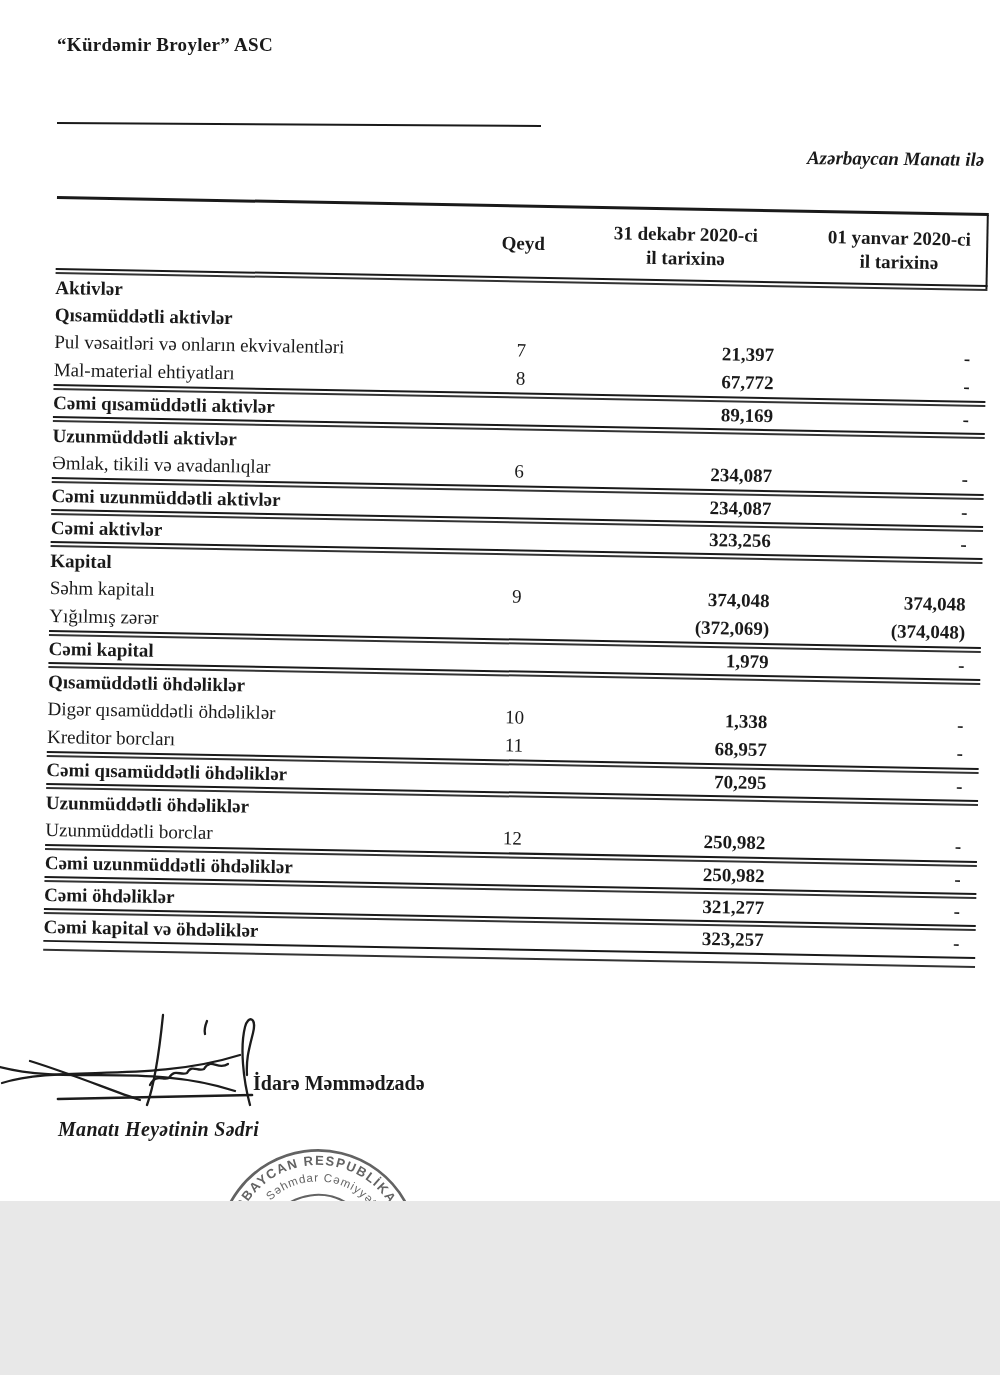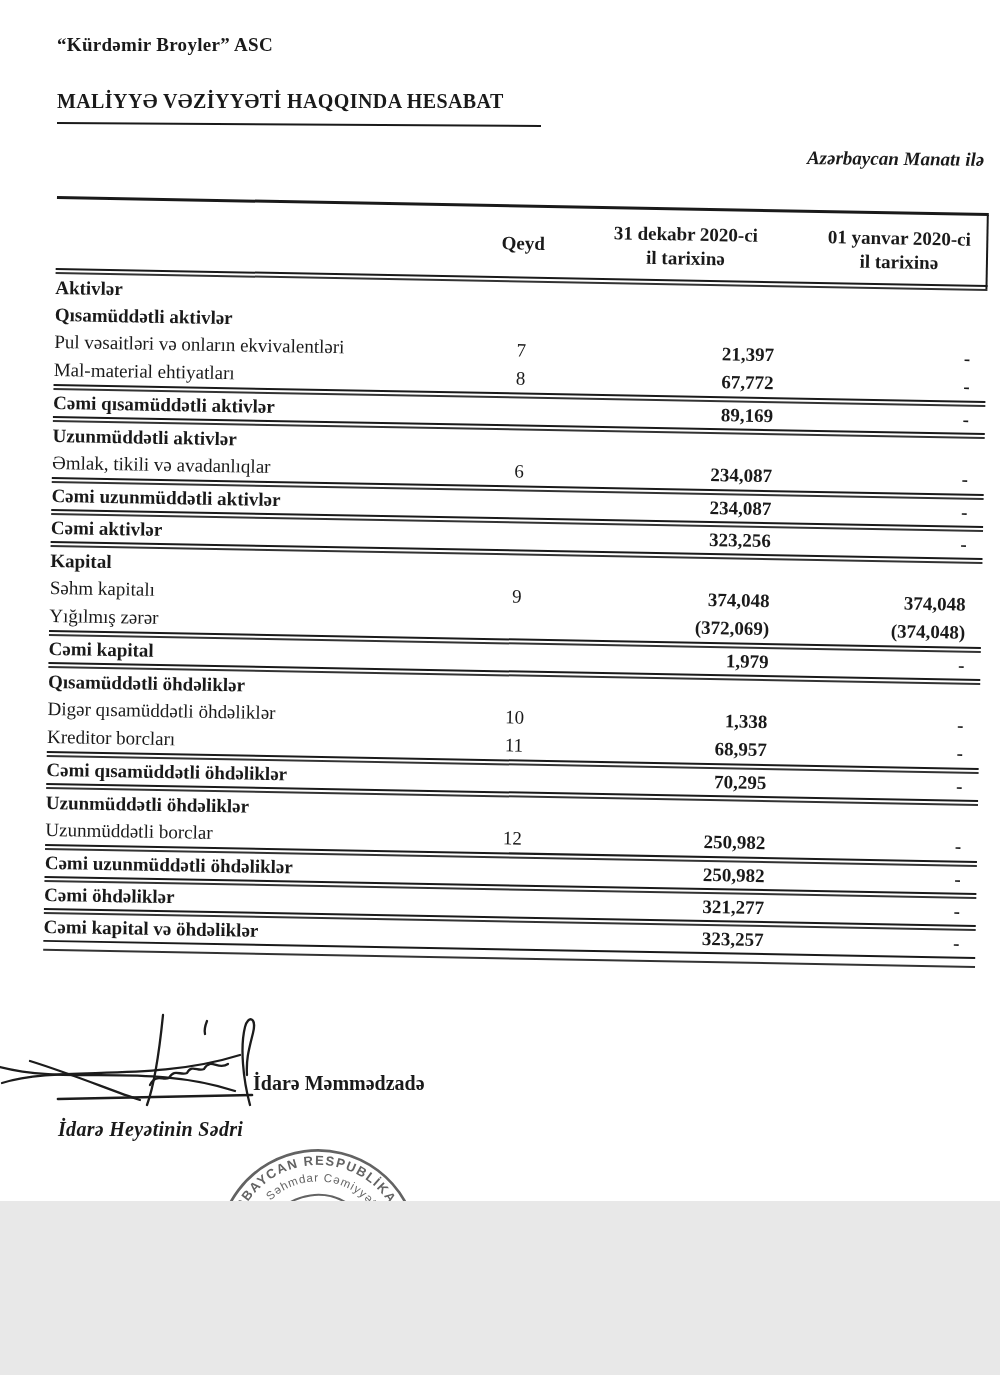--- a/index.html
+++ b/index.html
@@ -86,21 +86,20 @@
     font-family:"Liberation Sans","DejaVu Sans",sans-serif;
     fill:var(--stamp);
   }
 </style>
 </head>
 <body>
 
 <div class="page">
 
   <div class="company">“Kürdəmir Broyler” ASC</div>
-  <div class="title">MALİYYƏ VƏZİYYƏTİ HAQQINDA HESABAT</div>
   <div class="title-underline"></div>
   <div class="currency-note">Azərbaycan Manatı ilə</div>
 
   <div class="fin-table">
     <div class="rule single"></div>
     <div class="thead">
       <div class="h-label"></div>
       <div class="h-note">Qeyd</div>
       <div class="h-col h-col1">31 dekabr 2020-ci
 il tarixinə</div>
@@ -264,21 +263,21 @@
       <path d="M0 72 C 70 90, 150 68, 235 96"></path>
       <path d="M30 66 C 75 80, 112 96, 140 105"></path>
       <path d="M163 20 C 160 50, 155 88, 147 110"></path>
       <path d="M150 90 c 6 -12 13 -4 19 -7 c 5 -10 12 -2 18 -5 c 5 -9 11 -1 17 -4 c 7 -12 14 2 24 -5"></path>
       <path d="M250 110 C 243 84, 240 52, 245 32 C 248 20, 257 22, 253 38 C 249 54, 246 64, 247 80"></path>
       <path d="M207 26 c -2 5 -3 9 -2 13"></path>
       <path d="M58 104 L 252 100" stroke-width="2.7"></path>
     </g>
   </svg>
   <div class="signer-name">İdarə Məmmədzadə</div>
-  <div class="signer-role">İdarə Heyətinin Sədri</div>
+  <div class="signer-role">Manatı Heyətinin Sədri</div>
 
   <svg class="stamp-svg" width="232" height="232" viewBox="0 0 240 240">
     <defs>
       <path id="arc-top-outer" d="M 32 120 A 88 88 0 0 1 208 120"></path>
       <path id="arc-top-inner" d="M 49 120 A 71 71 0 0 1 191 120"></path>
       <path id="arc-bot-inner" d="M 50 120 A 70 70 0 0 0 190 120"></path>
       <path id="arc-bot-outer" d="M 33 120 A 87 87 0 0 0 207 120"></path>
     </defs>
     <circle cx="120" cy="120" r="103" fill="none" stroke="#4e4e4e" stroke-width="2.8"></circle>
     <circle cx="120" cy="120" r="57" fill="none" stroke="#4e4e4e" stroke-width="2.1"></circle>

